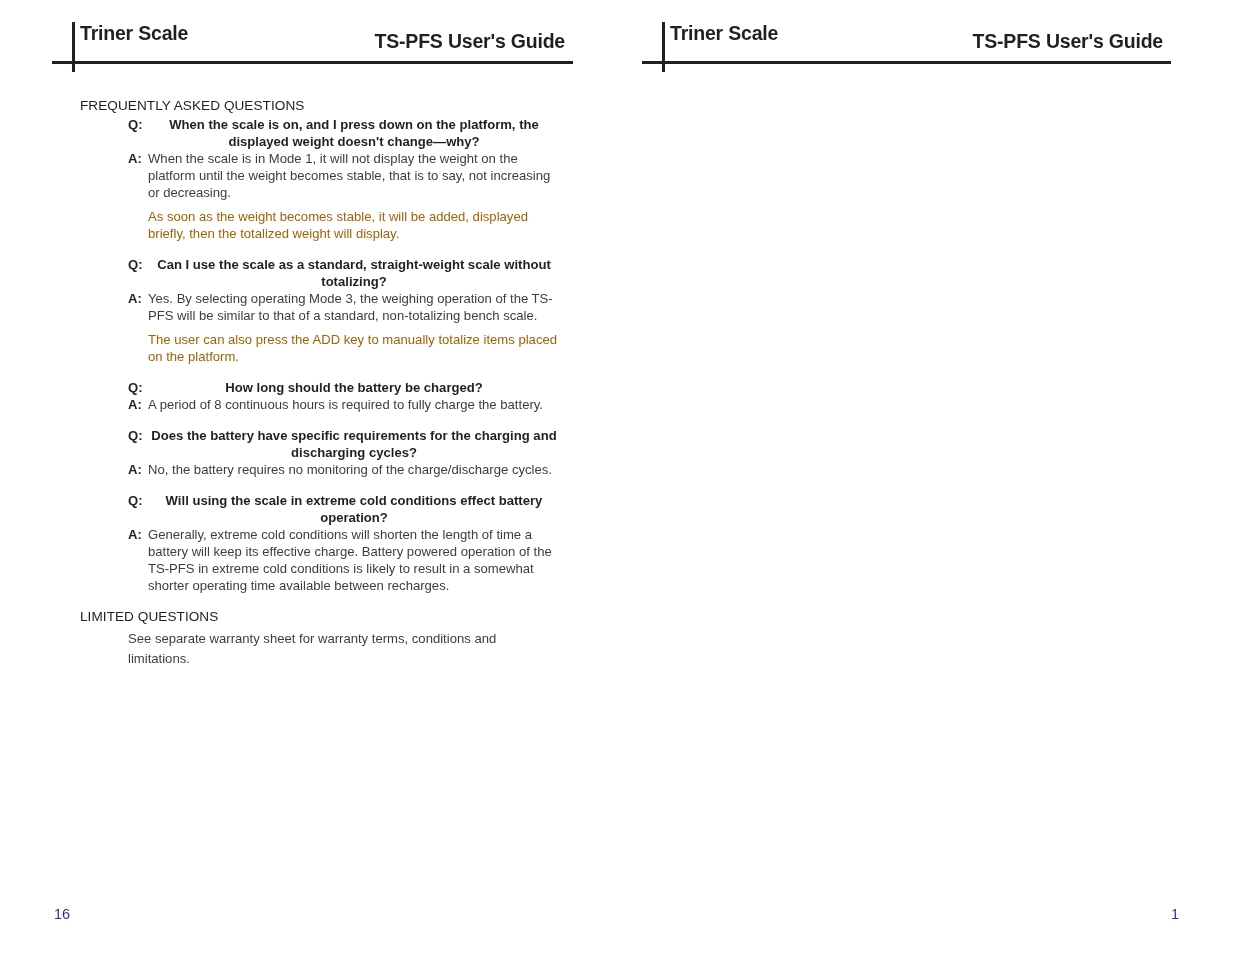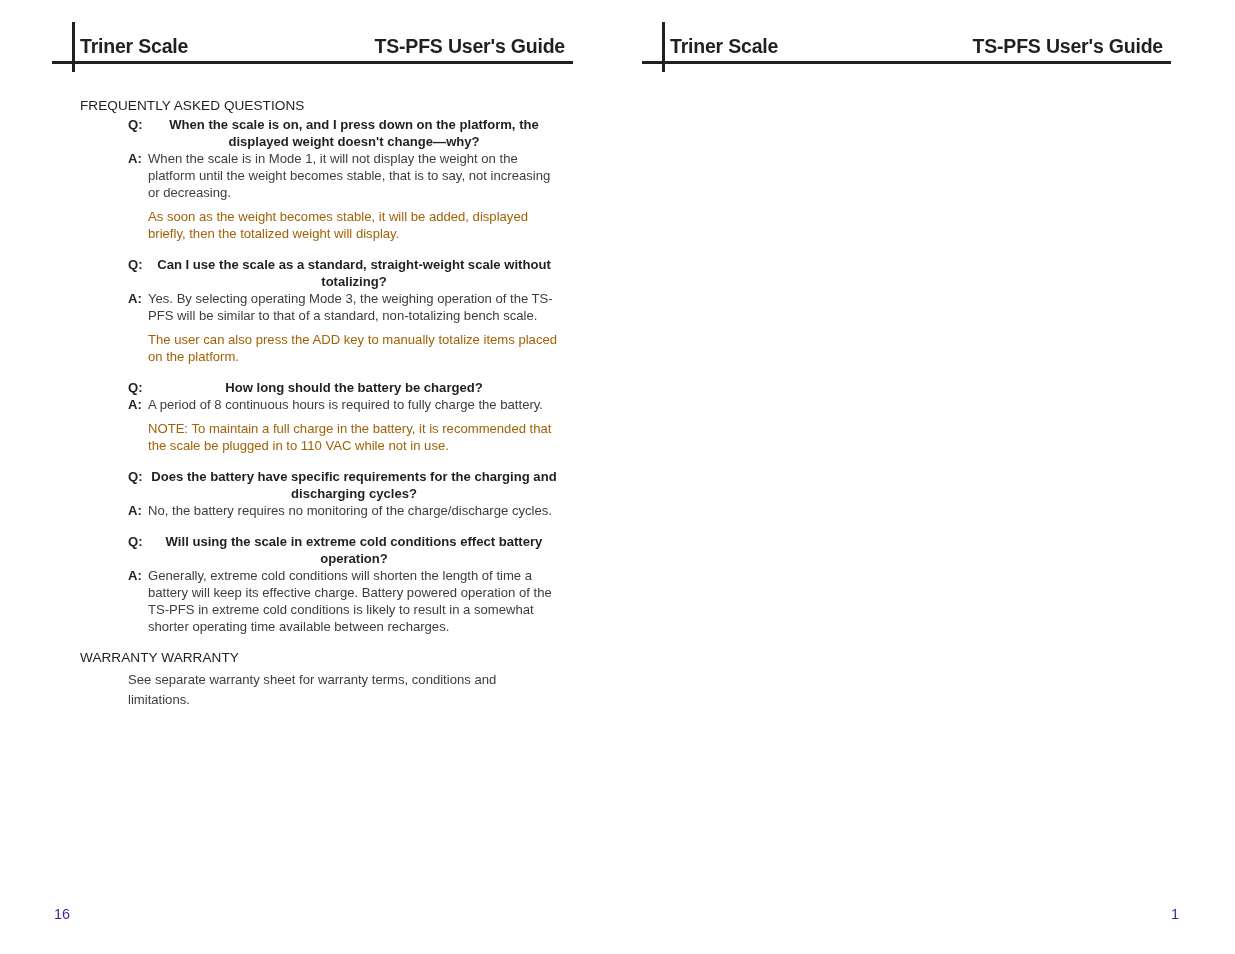--- a/index.html
+++ b/index.html
@@ -53,21 +53,21 @@
     height: 50px;
     background: #231f20;
   }
   .header-text {
     position: absolute;
     top: 0px;
     left: 28px;
     right: 0;
     height: 36px;
     display: flex;
-    align-items: flex-end;
+    align-items: flex-start;
     justify-content: space-between;
     font-size: 19.5px;
     font-weight: bold;
     letter-spacing: -0.2px;
     color: #231f20;
   }
   .header-title-right { padding-right: 8px; margin-top: 8px; }
 
   
   .body-left {
@@ -185,21 +185,20 @@
           </div>
           <div class="qa-block">
             <div class="qa-row q">
               <span class="qa-tag q">Q:</span>
               <span class="qa-text">How long should the battery be charged?</span>
             </div>
             <div class="qa-row a">
               <span class="qa-tag a">A:</span>
               <span class="qa-text">A period of 8 continuous hours is required to fully charge the battery.</span>
             </div>
-            <div class="qa-extra">NOTE: To maintain a full charge in the battery, it is recommended that the scale be plugged in to 110 VAC while not in use.</div>
           </div>
           <div class="qa-block">
             <div class="qa-row q">
               <span class="qa-tag q">Q:</span>
               <span class="qa-text">Does the battery have specific requirements for the charging and discharging cycles?</span>
             </div>
             <div class="qa-row a">
               <span class="qa-tag a">A:</span>
               <span class="qa-text">No, the battery requires no monitoring of the charge/discharge cycles.</span>
             </div>
@@ -209,21 +208,21 @@
               <span class="qa-tag q">Q:</span>
               <span class="qa-text">Will using the scale in extreme cold conditions effect battery operation?</span>
             </div>
             <div class="qa-row a">
               <span class="qa-tag a">A:</span>
               <span class="qa-text">Generally, extreme cold conditions will shorten the length of time a battery will keep its effective charge. Battery powered operation of the TS-PFS in extreme cold conditions is likely to result in a somewhat shorter operating time available between recharges.</span>
             </div>
           </div>
         </div>
 
-      <div class="section-head warranty-head">WARRANTY WARRANTY</div>
+      <div class="section-head warranty-head">LIMITED QUESTIONS</div>
       <div class="warranty-body">See separate warranty sheet for warranty terms, conditions and limitations.</div>
     </div>
 
     <div class="folio folio-left">16</div>
   </div>
 
   <div class="page page-right">
 
     <div class="header">
       <div class="header-rule"></div>

